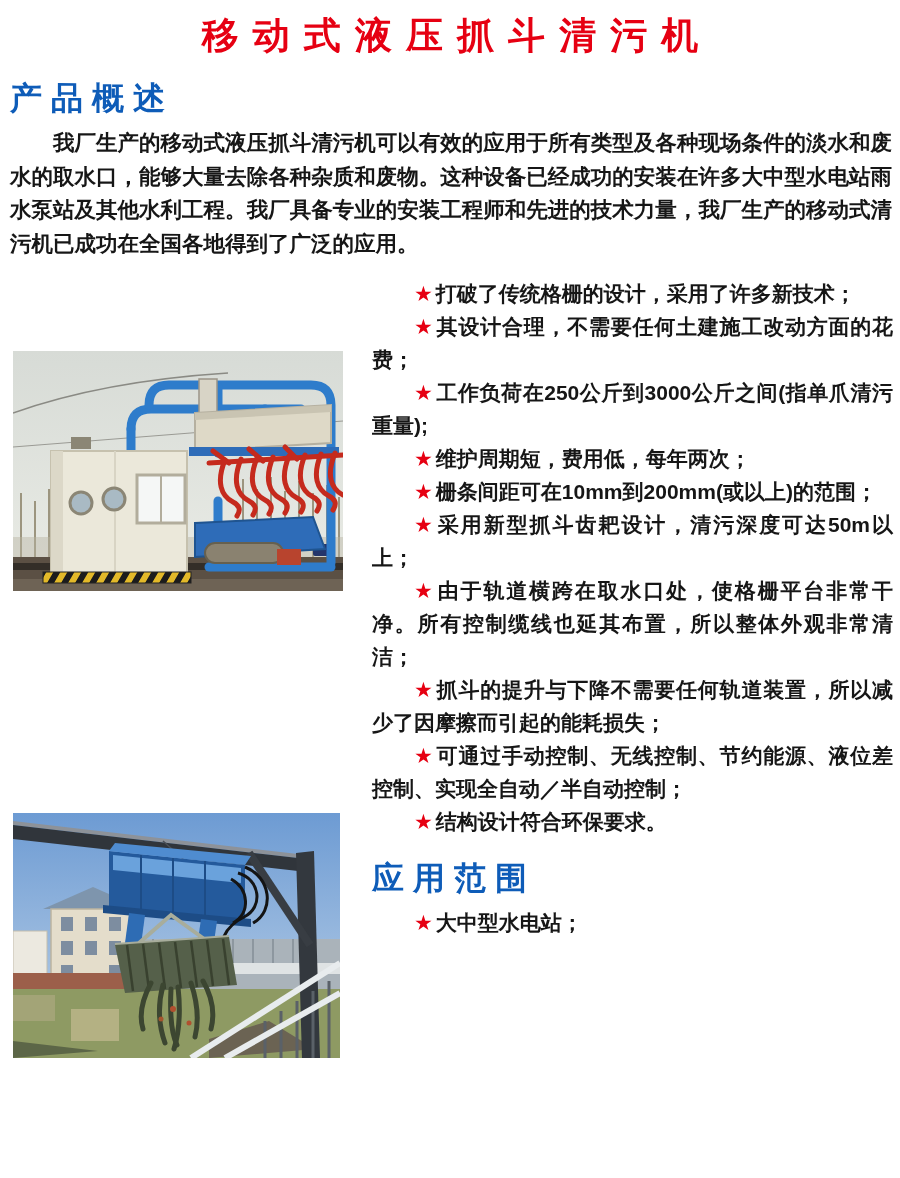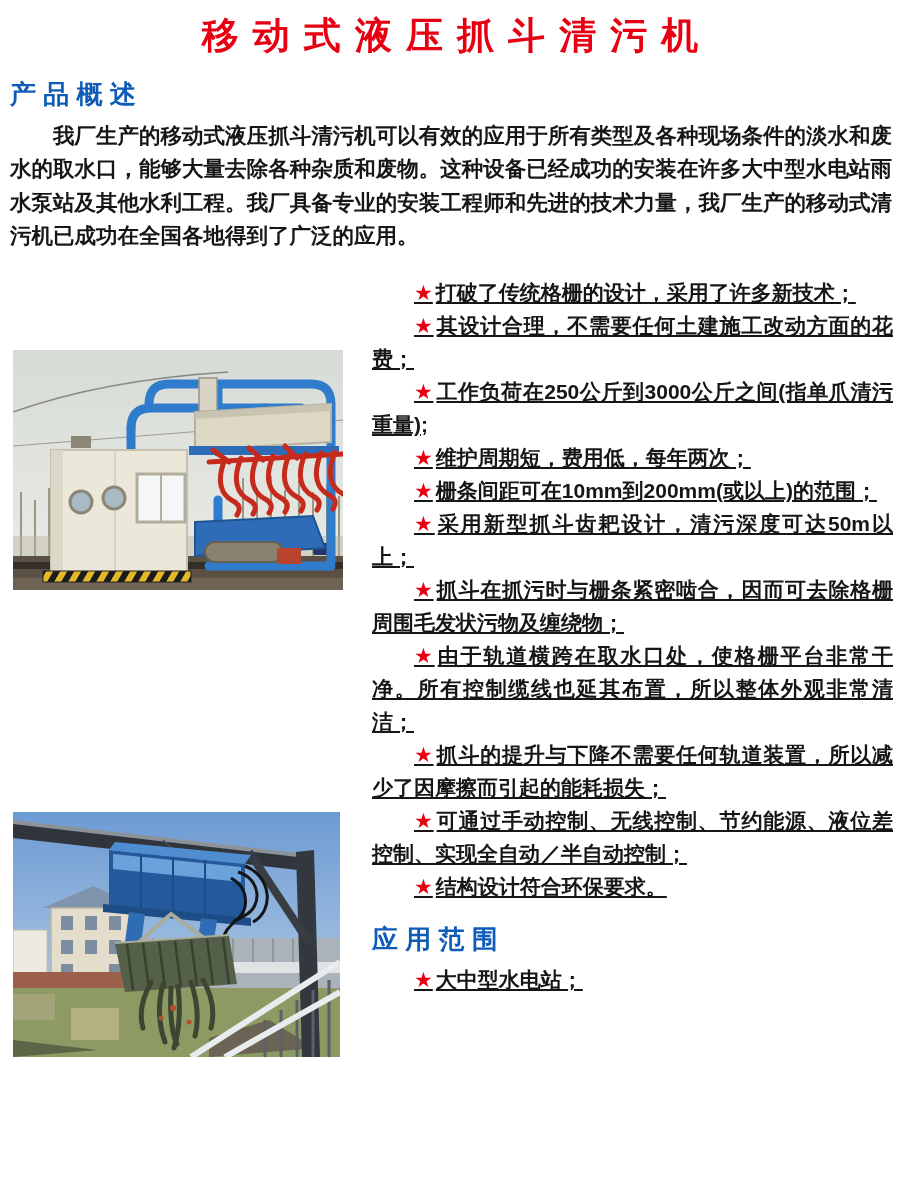--- a/index.html
+++ b/index.html
@@ -21,43 +21,43 @@
     font-size: 37px;
     line-height: 1.2;
     color: #e60012;
     letter-spacing: 0.38em;
     text-indent: 0.38em;
     white-space: nowrap;
   }
   .section-heading {
     margin: 0;
     color: #0e5cb8;
-    font-size: 26px;
+    font-size: 32px;
     line-height: 1.25;
     letter-spacing: 0.28em;
   }
   .overview-heading { margin: 20px 0 0 10px; }
   .overview-para {
-    margin: 9px 8px 16px 10px;
+    margin: 9px 8px 10px 10px;
     font-size: 21.5px;
     line-height: 33.5px;
     text-indent: 2em;
     text-align: justify;
   }
   .columns { display: flex; margin-top: 8px; }
   .left-col { width: 372px; flex: none; }
   .right-col { flex: 1; padding-right: 7px; }
   .photo {
     display: block;
     background: #cfd4cf;
   }
   .photo-1 { margin: 80px 0 0 13px; width: 330px; height: 240px; }
   .photo-2 { margin: 222px 0 0 13px; width: 327px; height: 245px; }
   .features-heading { margin-top: 2px; }
-  .bullet-list { margin-top: 6px; text-decoration: underline; }
+  .bullet-list { margin-top: 6px; }
   .bullet-item {
     margin: 0;
     font-size: 21px;
     line-height: 33px;
     text-indent: 2em;
     text-align: justify;
   }
   .star { color: #e60012; padding-right: 3px; }
   .apps-heading { margin-top: 20px; }
   .apps-list { margin-top: 8px; }
@@ -280,21 +280,20 @@
 
           <p class="bullet-item"><span class="star">★</span><span>工作负荷在250公斤到3000公斤之间(指单爪清污重量);</span></p>
 
           <p class="bullet-item"><span class="star">★</span><span>维护周期短，费用低，每年两次；</span></p>
 
           <p class="bullet-item"><span class="star">★</span><span>栅条间距可在10mm到200mm(或以上)的范围；</span></p>
 
           <p class="bullet-item"><span class="star">★</span><span>采用新型抓斗齿耙设计，清污深度可达50m以上；</span></p>
 
 
-          <p class="bullet-item"><span class="star">★</span><span>抓斗在抓污时与栅条紧密啮合，因而可去除格栅周围毛发状污物及缠绕物；</span></p>
 
           <p class="bullet-item"><span class="star">★</span><span>由于轨道横跨在取水口处，使格栅平台非常干净。所有控制缆线也延其布置，所以整体外观非常清洁；</span></p>
 
           <p class="bullet-item"><span class="star">★</span><span>抓斗的提升与下降不需要任何轨道装置，所以减少了因摩擦而引起的能耗损失；</span></p>
 
           <p class="bullet-item"><span class="star">★</span><span>可通过手动控制、无线控制、节约能源、液位差控制、实现全自动／半自动控制；</span></p>
 
 
           <p class="bullet-item"><span class="star">★</span><span>结构设计符合环保要求。</span></p>
         </div>

